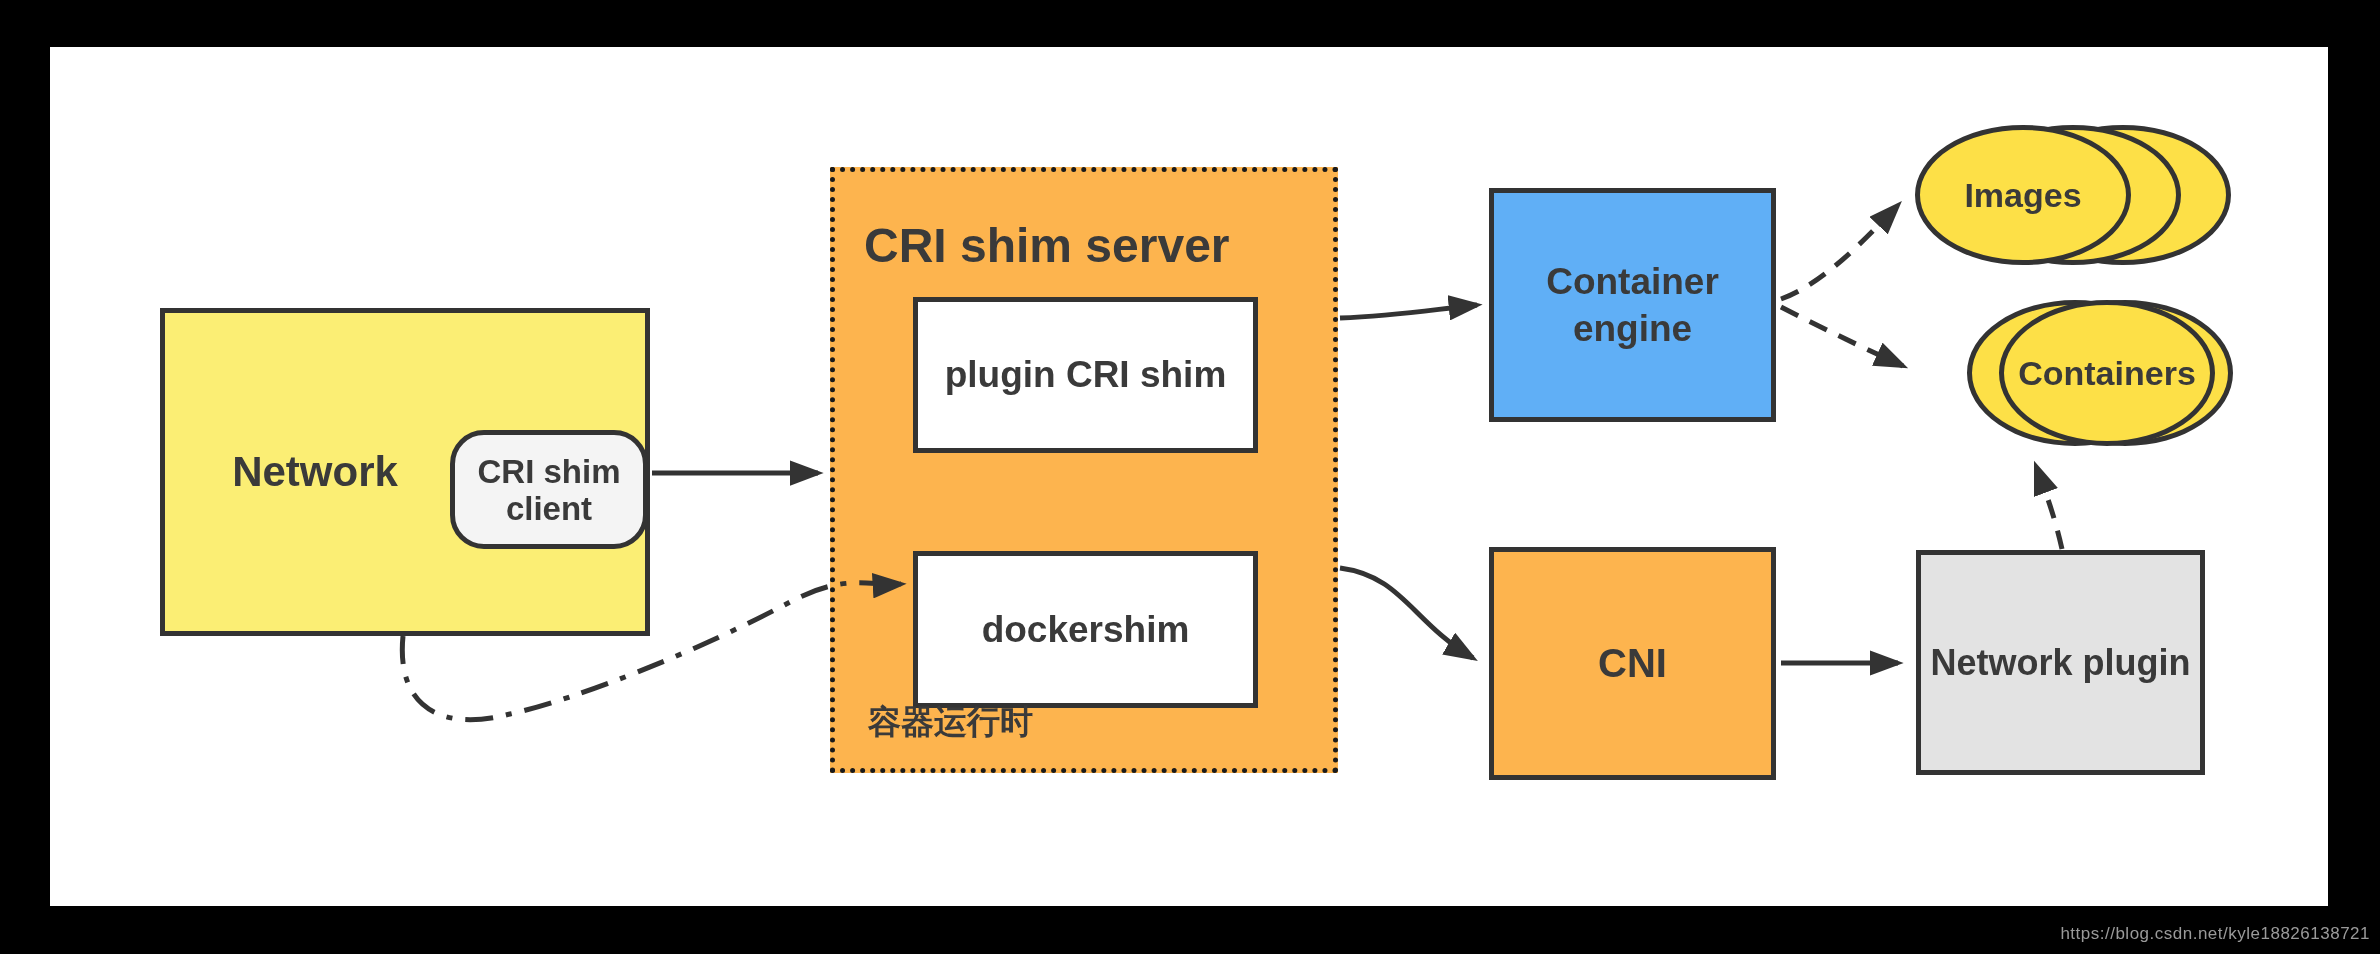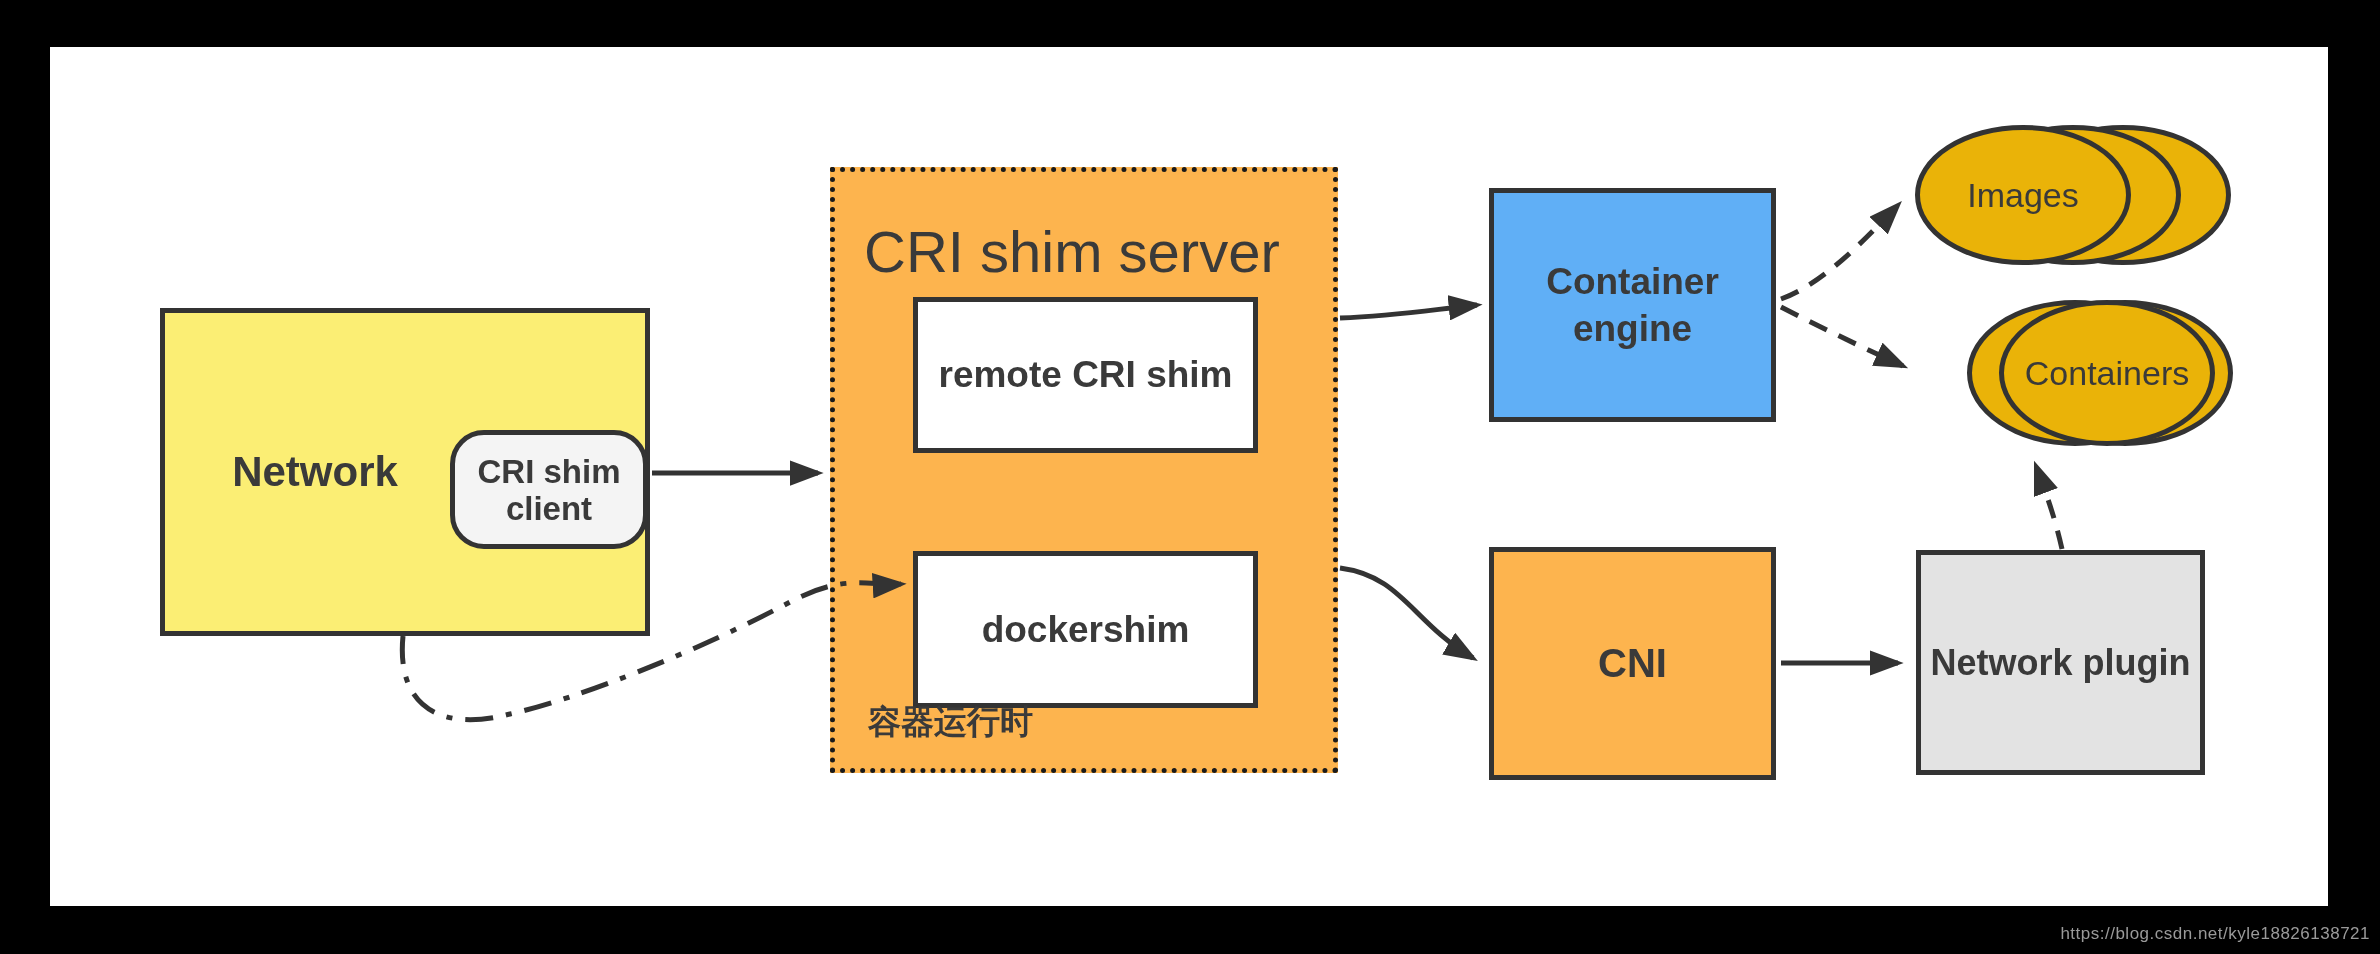--- a/index.html
+++ b/index.html
@@ -7,29 +7,29 @@
     position:relative;width:2380px;height:954px;background:#000;overflow:hidden;
     font-family:"Liberation Sans", sans-serif;color:#3a3a3a;
   }
   .canvas{position:absolute;left:50px;top:47px;width:2278px;height:859px;background:#fff;}
   .node{position:absolute;box-sizing:border-box;border:5px solid #333;display:flex;align-items:center;justify-content:center;text-align:center;font-weight:bold;}
   
   .kubelet{left:160px;top:308px;width:490px;height:328px;background:#FBEE74;}
   .kubelet-label{position:absolute;left:160px;top:308px;width:310px;height:328px;display:flex;align-items:center;justify-content:center;font-weight:bold;font-size:42px;}
   .pill{left:450px;top:430px;width:198px;height:119px;background:#F4F4F4;border-radius:34px;font-size:33px;line-height:37px;padding:0 14px;}
   .server{left:830px;top:167px;width:508px;height:606px;background:#FDB44E;border:5px dotted #1a1a1a;}
-  .server-title{position:absolute;left:864px;top:218px;font-size:58px;font-weight:normal;}
+  .server-title{position:absolute;left:864px;top:218px;font-size:48px;font-weight:bold;}
   .server-footer{position:absolute;left:868px;top:700px;font-size:33px;font-weight:bold;}
   .remote{left:913px;top:297px;width:345px;height:156px;background:#fff;font-size:37px;}
   .docker{left:913px;top:503px;width:345px;height:157px;background:#fff;font-size:37px;margin-top:48px;}
   .engine{left:1489px;top:188px;width:287px;height:234px;background:#60AFF6;font-size:37px;line-height:47px;padding:0 31px;}
   .cni{left:1489px;top:547px;width:287px;height:233px;background:#FDB44E;font-size:40px;}
   .network{left:1916px;top:550px;width:289px;height:225px;background:#E3E3E3;font-size:36px;}
   
-  .ellipse{position:absolute;box-sizing:border-box;border:5px solid #333;border-radius:50%;background:#eab308;display:flex;align-items:center;justify-content:center;font-weight:normal;font-size:34px;}
+  .ellipse{position:absolute;box-sizing:border-box;border:5px solid #333;border-radius:50%;background:#fde047;display:flex;align-items:center;justify-content:center;font-weight:bold;font-size:34px;}
   .img-b{left:2015px;top:125px;width:216px;height:140px;z-index:1;}
   .img-m{left:1965px;top:125px;width:216px;height:140px;z-index:2;}
   .img-f{left:1915px;top:125px;width:216px;height:140px;z-index:3;}
   .con-b{left:2017px;top:300px;width:216px;height:146px;z-index:1;}
   .con-m{left:1967px;top:300px;width:216px;height:146px;z-index:2;}
   .con-f{left:1999px;top:300px;width:216px;height:146px;z-index:3;}
   
   .edges{position:absolute;left:0;top:0;width:2380px;height:954px;z-index:5;pointer-events:none;}
   .edge{stroke:#333;stroke-width:5;fill:none;}
   .edge.dashed{stroke-dasharray:19 13;}
@@ -45,21 +45,21 @@
 
   <div class="node kubelet"></div>
   <div class="kubelet-label">Network</div>
   <div class="node pill">
     <span>CRI shim client</span>
   </div>
 
   <div class="node server"></div>
   <div class="server-title">CRI shim server</div>
   <div class="node remote">
-    <span>remote CRI shim</span>
+    <span>plugin CRI shim</span>
   </div>
   <div class="node docker">
     <span>dockershim</span>
   </div>
   <div class="server-footer">容器运行时</div>
 
   <div class="node engine">
     <span>Container engine</span>
   </div>
   <div class="node network">

